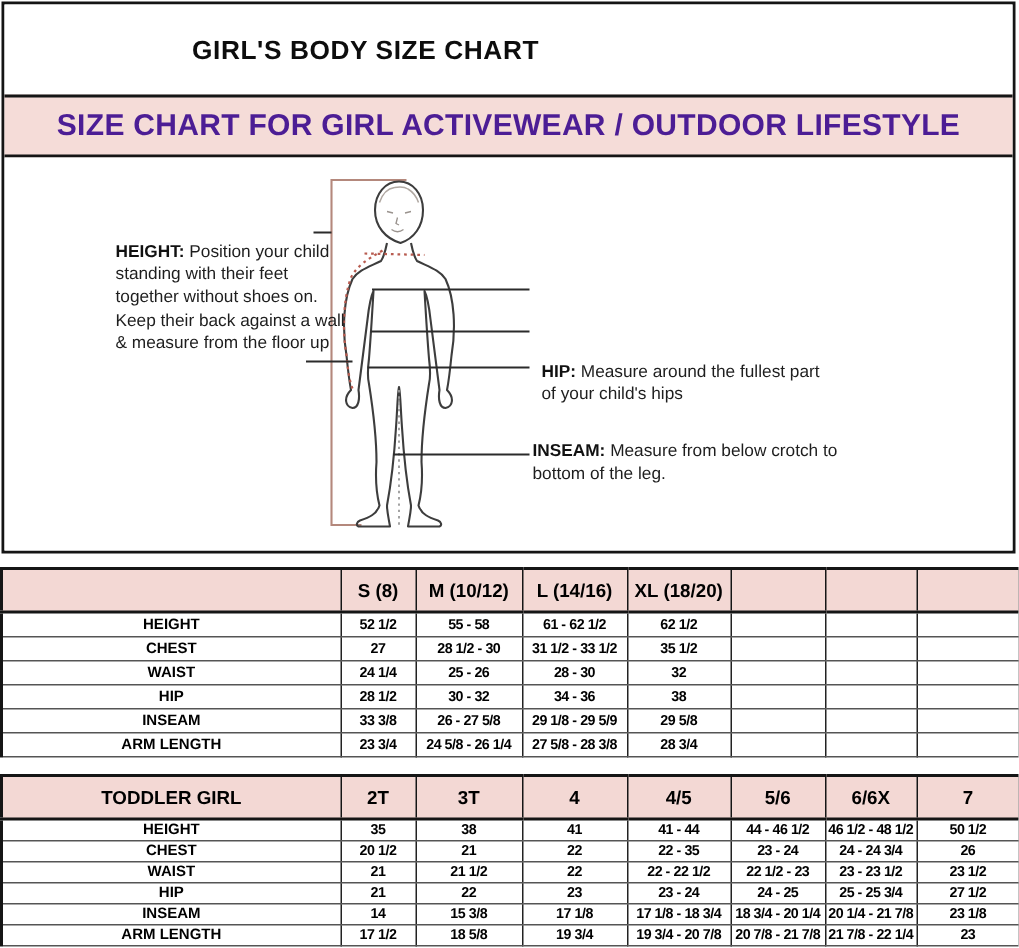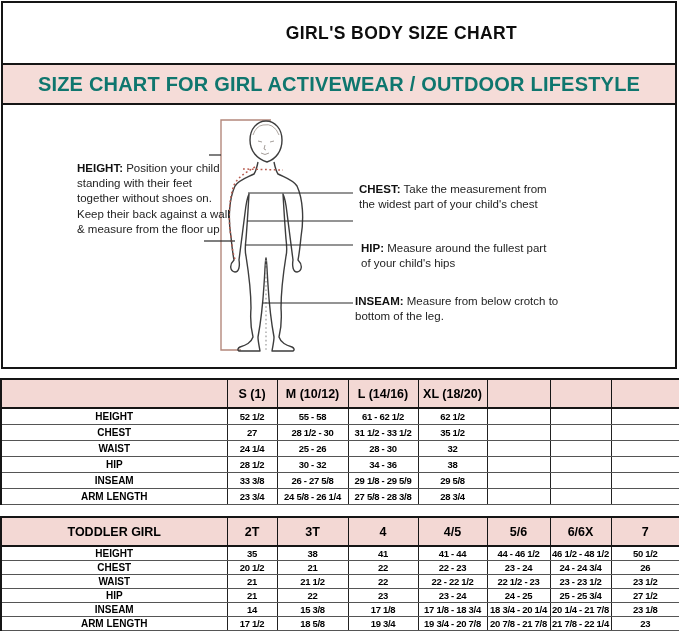--- a/index.html
+++ b/index.html
@@ -6,31 +6,31 @@
   body{
     width:679px;height:632px;background:#ffffff;
     font-family:"Liberation Sans","DejaVu Sans",sans-serif;
     color:#111;overflow:hidden;position:relative;
   }
   .top-frame{
     margin:1px 1px 0 1px;width:672px;
     border:2.5px solid #151515;background:#fff;
   }
   .title-box{
-    height:60px;display:flex;align-items:center;justify-content:center;
+    height:60px;display:flex;align-items:center;
     padding-left:125px;box-sizing:border-box;background:#fff;
   }
   .title-box h1{
     margin:0;font-size:17.5px;font-weight:700;letter-spacing:.4px;color:#0d0d0d;
   }
   .banner{
     height:38px;border-top:2.5px solid #151515;border-bottom:2.5px solid #151515;
     background:#f5dcd8;display:flex;align-items:center;justify-content:center;
   }
-  .banner h2{margin:12px;font-size:20px;font-weight:700;letter-spacing:.2px;color:#0f766e;}
+  .banner h2{margin:12px;font-size:20px;font-weight:700;letter-spacing:.2px;color:#4c1d95;}
   .diagram{height:262px;position:relative;background:#fff;}
   .diagram svg{position:absolute;left:0;top:0;}
   .note{
     position:absolute;font-size:11.5px;line-height:1.32;color:#1e1e1e;
   }
   .note .txt{white-space:pre-line;}
   .note b{font-weight:700;color:#111;}
   table{
     border-collapse:collapse;table-layout:fixed;width:679px;
     border:2.2px solid #151515;
@@ -95,25 +95,20 @@
       <path d="M201,136 L232,136" stroke="#2b2b2b" stroke-width="1.2"></path>
     </svg>
 
     <div class="note" style="left:74px;top:56px;width:154px">
       <b>HEIGHT:</b>
       <span class="txt">Position your child
 standing with their feet
 together without shoes on.
 Keep their back against a wall
 &amp; measure from the floor up</span>
-    </div>
-    <div class="note" style="left:356px;top:77px;width:210px">
-      <b>CHEST:</b>
-      <span class="txt">Take the measurement from
-the widest part of your child's chest</span>
     </div>
     <div class="note" style="left:358px;top:136px;width:210px">
       <b>HIP:</b>
       <span class="txt">Measure around the fullest part
 of your child's hips</span>
     </div>
     <div class="note" style="left:352px;top:189px;width:235px">
       <b>INSEAM:</b>
       <span class="txt">Measure from below crotch to
 bottom of the leg.</span>
@@ -128,21 +123,21 @@
       <col style="width:71px">
       <col style="width:70px">
     <col style="width:69px">
       <col style="width:63px">
       <col style="width:61px">
       <col style="width:69px">
   </colgroup>
   <thead>
     <tr>
       <th></th>
-      <th>S (1)</th>
+      <th>S (8)</th>
       <th>M (10/12)</th>
       <th>L (14/16)</th>
       <th>XL (18/20)</th>
       <th></th>
       <th></th>
       <th></th>
     </tr>
   </thead>
   <tbody>
     <tr>
@@ -240,21 +235,21 @@
       <td>41 - 44</td>
       <td>44 - 46 1/2</td>
       <td>46 1/2 - 48 1/2</td>
       <td>50 1/2</td>
     </tr>
     <tr>
       <td class="lbl">CHEST</td>
       <td>20 1/2</td>
       <td>21</td>
       <td>22</td>
-      <td>22 - 23</td>
+      <td>22 - 35</td>
       <td>23 - 24</td>
       <td>24 - 24 3/4</td>
       <td>26</td>
     </tr>
     <tr>
       <td class="lbl">WAIST</td>
       <td>21</td>
       <td>21 1/2</td>
       <td>22</td>
       <td>22 - 22 1/2</td>

